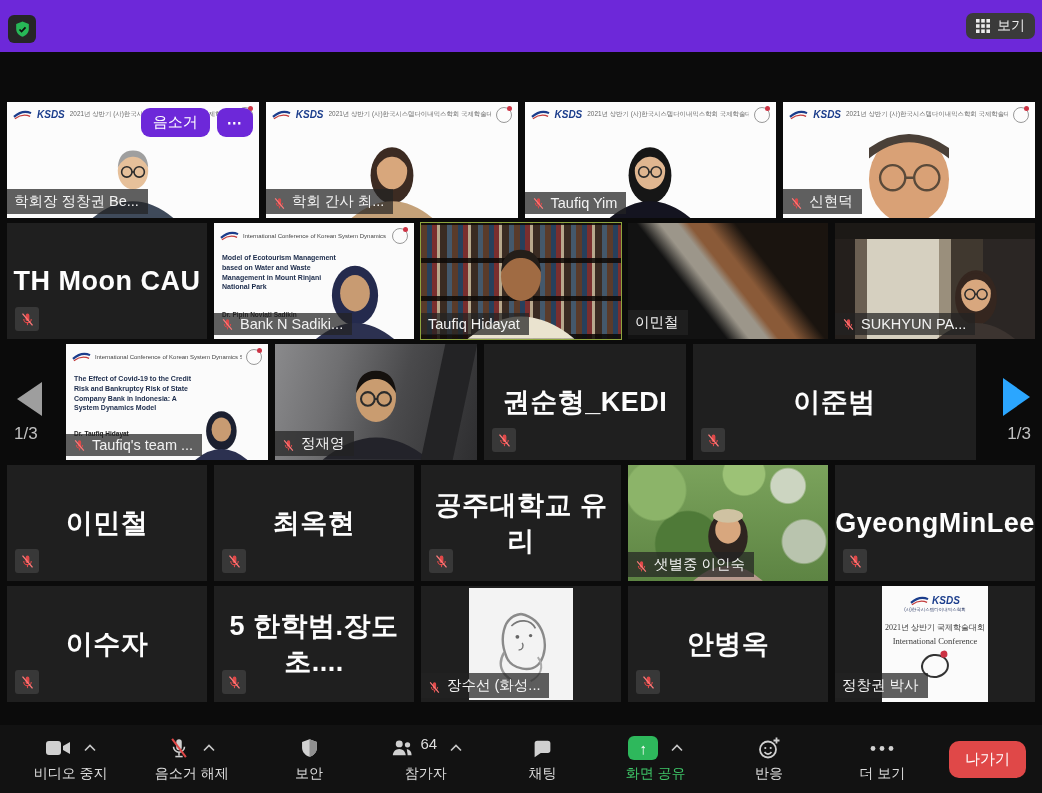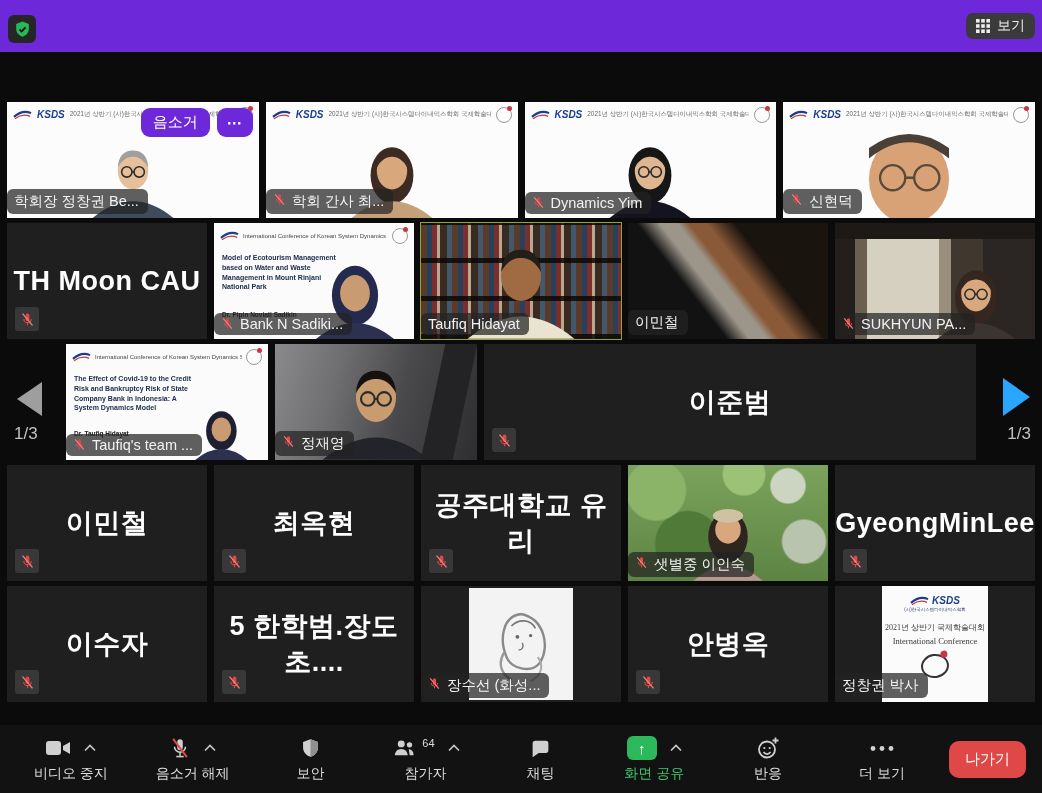--- a/index.html
+++ b/index.html
@@ -72,22 +72,22 @@
       display:flex;flex-direction:column;align-items:center;padding-top:9px;box-sizing:border-box;}
   .card-logo-row{display:flex;align-items:center;gap:3px;}
   .card-logo{color:#1b3d8c;font-weight:700;font-style:italic;font-size:10px;}
   .card-sub{font-size:4.5px;color:#33406b;margin-top:1px;}
   .card-line1{font-size:8px;color:#3a3a3a;margin-top:10px;font-family:"Liberation Serif",serif;}
   .card-line2{font-size:8.5px;color:#3a3a3a;margin-top:3px;font-family:"Liberation Serif",serif;}
   .card-seal{width:24px;height:20px;border:2px solid #333;border-radius:50%;margin-top:8px;position:relative;transform:rotate(-8deg);}
   .card-seal::after{content:'';position:absolute;top:-4px;right:-2px;width:7px;height:7px;background:#cc3344;border-radius:50%;}
   
   .name-label{position:absolute;left:0;bottom:4px;background:rgba(34,34,34,.72);padding:3px 9px 3px 7px;
-      display:flex;align-items:flex-start;gap:6px;font-size:14.5px;color:#f2f2f2;max-width:94%;
-      white-space:nowrap;overflow:hidden;border-radius:6px;}
+      display:flex;align-items:flex-end;gap:6px;font-size:14.5px;color:#f2f2f2;max-width:94%;
+      white-space:nowrap;overflow:hidden;}
   .center-name{position:absolute;inset:0;display:flex;align-items:center;justify-content:center;
       font-size:27px;font-weight:700;color:#fdfdfd;letter-spacing:.5px;text-align:center;padding:0 6px;}
   .mic-badge{position:absolute;left:8px;bottom:8px;width:24px;height:24px;background:rgba(130,130,130,.25);
       border-radius:3px;display:flex;align-items:center;justify-content:center;}
   .mic{width:13px;height:15px;flex:none;}
   .mic-badge .mic{width:15px;height:17px;}
   
   .hover-btns{position:absolute;top:6px;right:6px;display:flex;gap:7px;}
   .hbtn{background:#6d28d9;color:#fff;border:none;border-radius:9px;font-size:15px;padding:5px 12px;
       cursor:pointer;font-family:inherit;}
@@ -102,21 +102,21 @@
   .page-ind--left{left:14px;top:80px;}
   .page-ind--right{right:11px;top:80px;}
   
   .toolbar{position:absolute;bottom:0;left:0;right:0;height:68px;background:#121212;
       display:flex;align-items:center;padding:0 10px;}
   .tb-group{flex:1;display:flex;justify-content:space-around;align-items:center;}
   .tb-item{display:flex;flex-direction:column;align-items:center;gap:4px;min-width:66px;cursor:pointer;position:relative;}
   .tb-iconrow{height:26px;display:flex;align-items:center;gap:5px;}
   .tb-label{font-size:14px;color:#dcdcdc;white-space:nowrap;}
   .tb-item--accent .tb-label{color:#3fc768;}
-  .tb-count{font-size:11px;color:#dcdcdc;margin-top:-10px;}
+  .tb-count{font-size:15px;color:#dcdcdc;margin-top:-10px;}
   .chev{width:12px;height:8px;margin-left:8px;}
   .share-ico{width:30px;height:24px;background:#2eb85c;border-radius:6px;color:#fff;font-weight:700;
       display:flex;align-items:center;justify-content:center;font-size:15px;}
   .leave-btn{background:#e04848;color:#fff;border:none;border-radius:10px;padding:9px 16px;font-size:15px;
       margin:0 6px 0 10px;cursor:pointer;font-family:inherit;}
 </style>
 </head>
 <body>
 
 <div class="app">
@@ -229,21 +229,21 @@
               <path d="M14 72 Q50 42 86 72 Z" fill="#141420"></path>
             </svg>
           </div>
           <div class="name-label">
             <svg class="mic mic-inline" viewBox="0 0 24 24">
               <path d="M12 2.5a3 3 0 0 1 3 3v6a3 3 0 0 1-6 0v-6a3 3 0 0 1 3-3z" fill="#e04848"></path>
               <path d="M6 11a6 6 0 0 0 12 0" stroke="#e04848" stroke-width="1.8" fill="none"></path>
               <line x1="12" y1="17" x2="12" y2="21" stroke="#e04848" stroke-width="1.8"></line>
               <line x1="4" y1="2.5" x2="20" y2="21.5" stroke="#ff7b7b" stroke-width="2.1"></line>
             </svg>
-            <span>Dynamics Yim</span>
+            <span>Taufiq Yim</span>
           </div>
         </div>
         <div class="tile">
           <div class="scene scene--banner">
             <div class="banner-strip">
               <svg class="swoosh" viewBox="0 0 20 10">
                 <path d="M1 7 Q10 -1 19 3" stroke="#1b3d8c" stroke-width="2.2" fill="none"></path>
                 <path d="M2 9 Q10 3 18 6.5" stroke="#c23a3a" stroke-width="1.3" fill="none"></path>
               </svg>
               <span class="b-logo">KSDS</span>
@@ -398,20 +398,32 @@
             </svg>
           </div>
           <div class="name-label">
             <svg class="mic mic-inline" viewBox="0 0 24 24">
               <path d="M12 2.5a3 3 0 0 1 3 3v6a3 3 0 0 1-6 0v-6a3 3 0 0 1 3-3z" fill="#e04848"></path>
               <path d="M6 11a6 6 0 0 0 12 0" stroke="#e04848" stroke-width="1.8" fill="none"></path>
               <line x1="12" y1="17" x2="12" y2="21" stroke="#e04848" stroke-width="1.8"></line>
               <line x1="4" y1="2.5" x2="20" y2="21.5" stroke="#ff7b7b" stroke-width="2.1"></line>
             </svg>
             <span>정재영</span>
+          </div>
+        </div>
+        <div class="tile tile--fixed">
+          <div class="scene scene--plain"></div>
+          <div class="center-name">권순형_KEDI</div>
+          <div class="mic-badge">
+            <svg class="mic " viewBox="0 0 24 24">
+              <path d="M12 2.5a3 3 0 0 1 3 3v6a3 3 0 0 1-6 0v-6a3 3 0 0 1 3-3z" fill="#e04848"></path>
+              <path d="M6 11a6 6 0 0 0 12 0" stroke="#e04848" stroke-width="1.8" fill="none"></path>
+              <line x1="12" y1="17" x2="12" y2="21" stroke="#e04848" stroke-width="1.8"></line>
+              <line x1="4" y1="2.5" x2="20" y2="21.5" stroke="#ff7b7b" stroke-width="2.1"></line>
+            </svg>
           </div>
         </div>
         <div class="tile">
           <div class="scene scene--plain"></div>
           <div class="center-name">이준범</div>
           <div class="mic-badge">
             <svg class="mic " viewBox="0 0 24 24">
               <path d="M12 2.5a3 3 0 0 1 3 3v6a3 3 0 0 1-6 0v-6a3 3 0 0 1 3-3z" fill="#e04848"></path>
               <path d="M6 11a6 6 0 0 0 12 0" stroke="#e04848" stroke-width="1.8" fill="none"></path>
               <line x1="12" y1="17" x2="12" y2="21" stroke="#e04848" stroke-width="1.8"></line>

